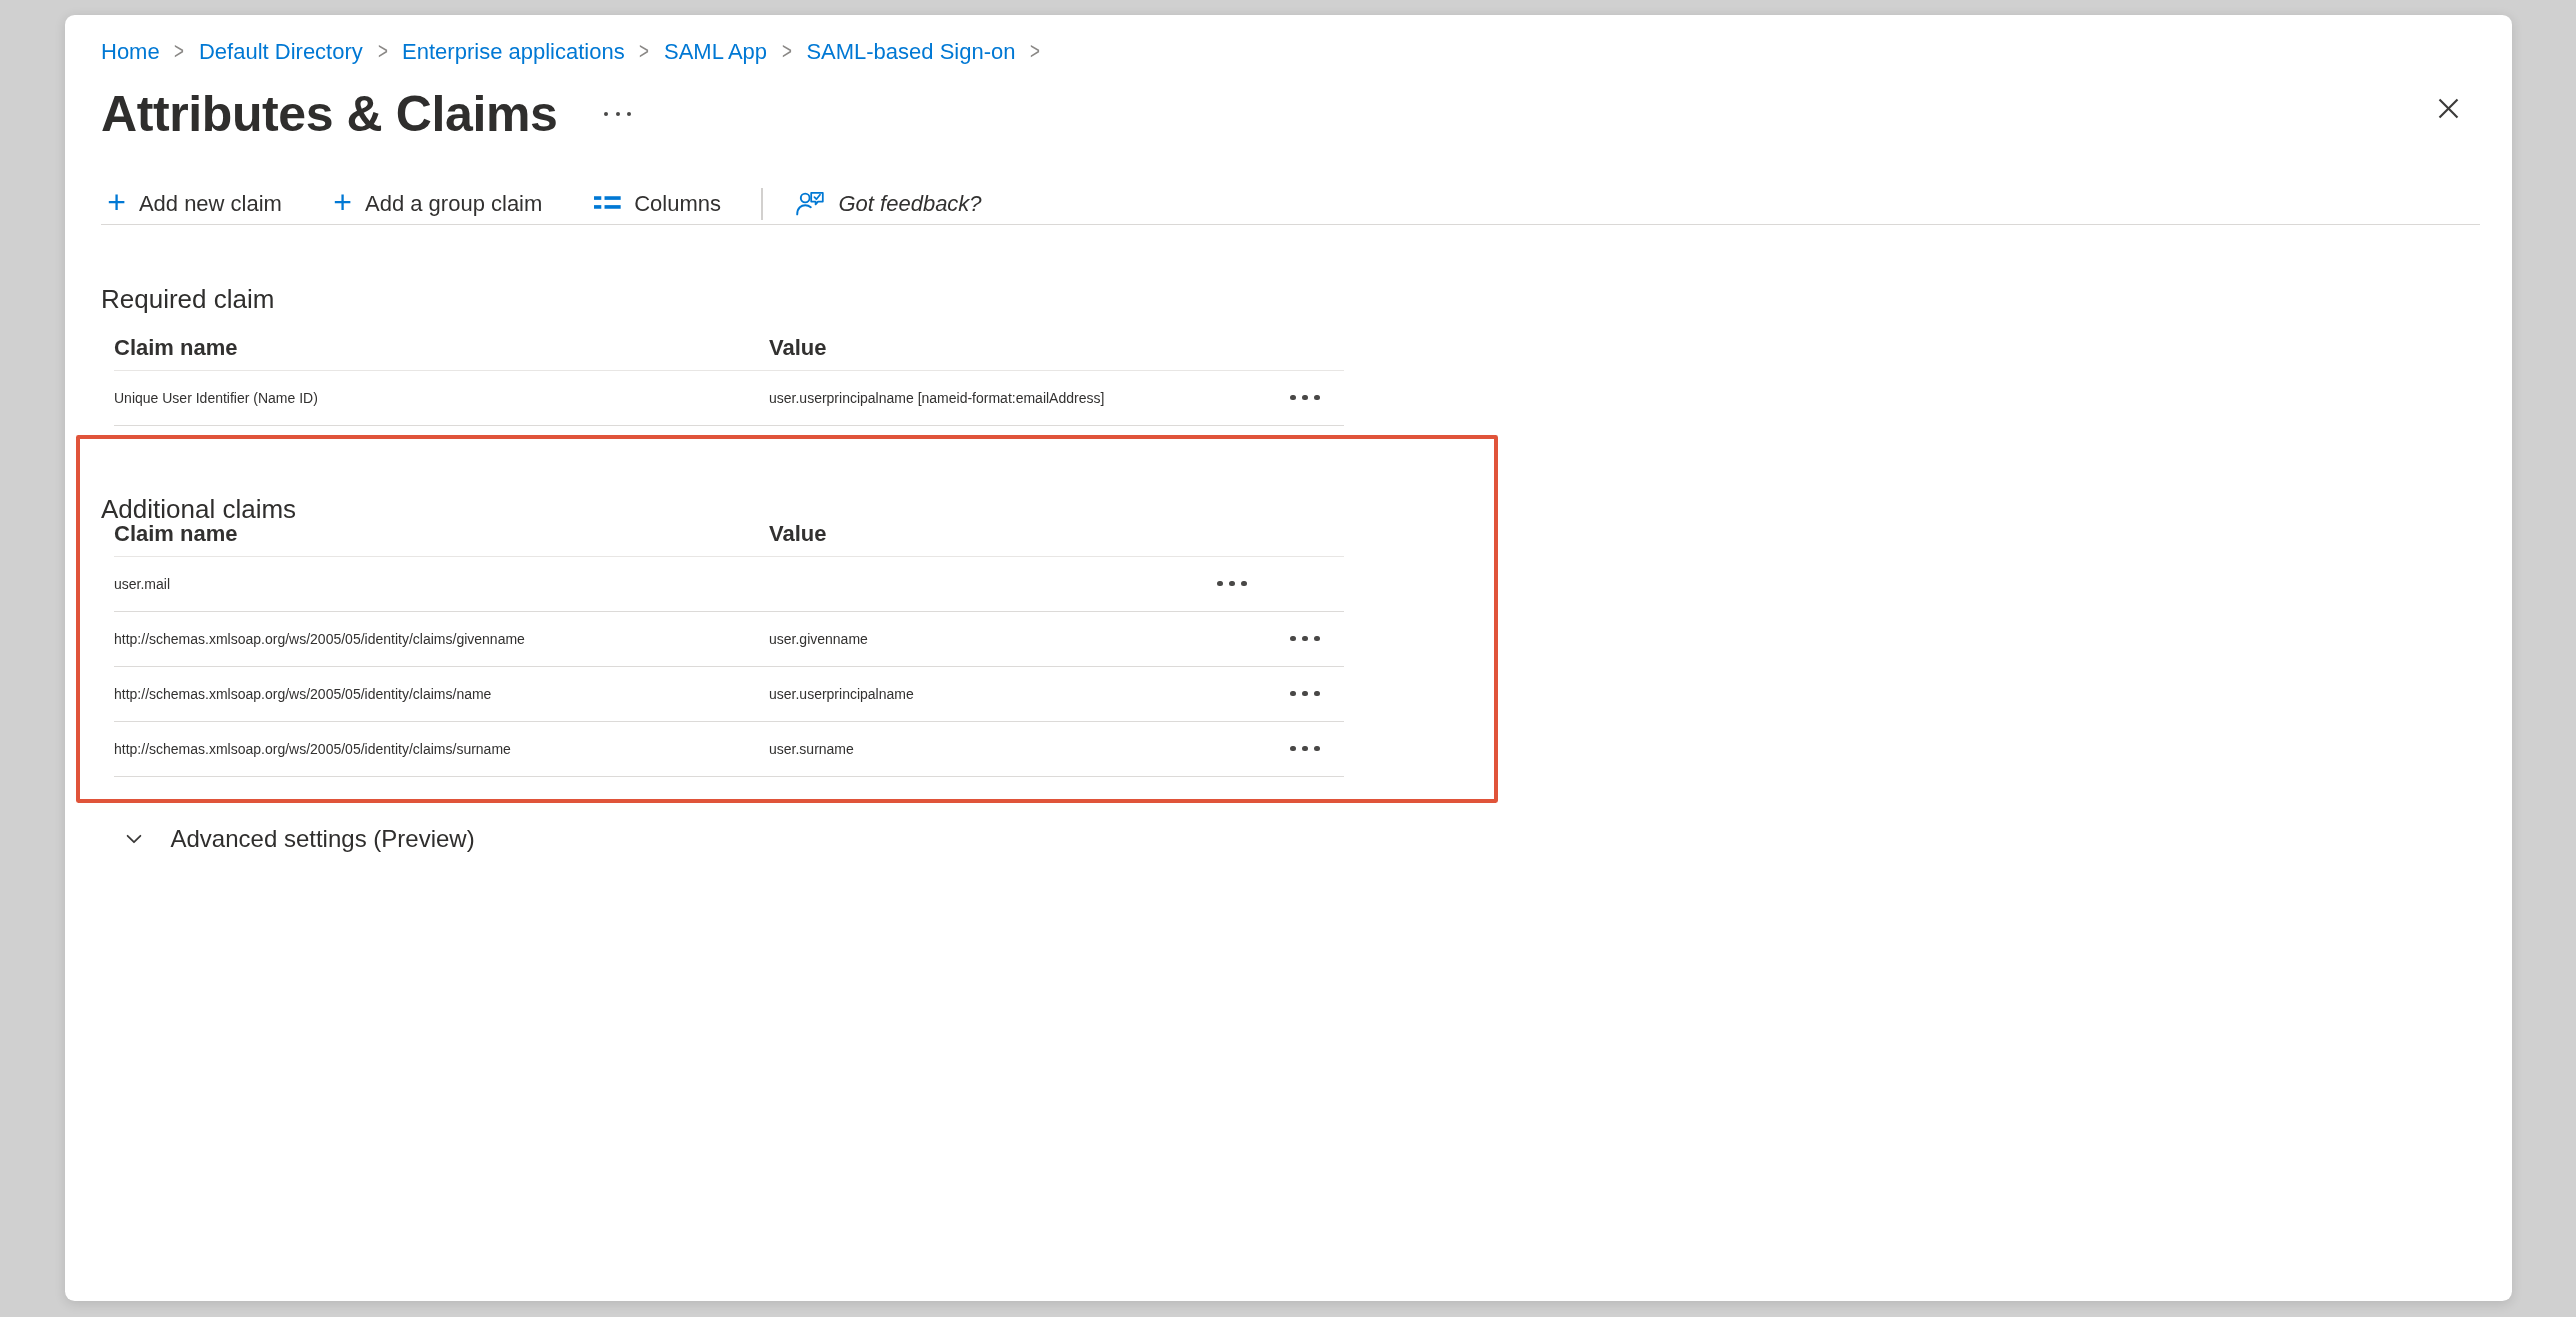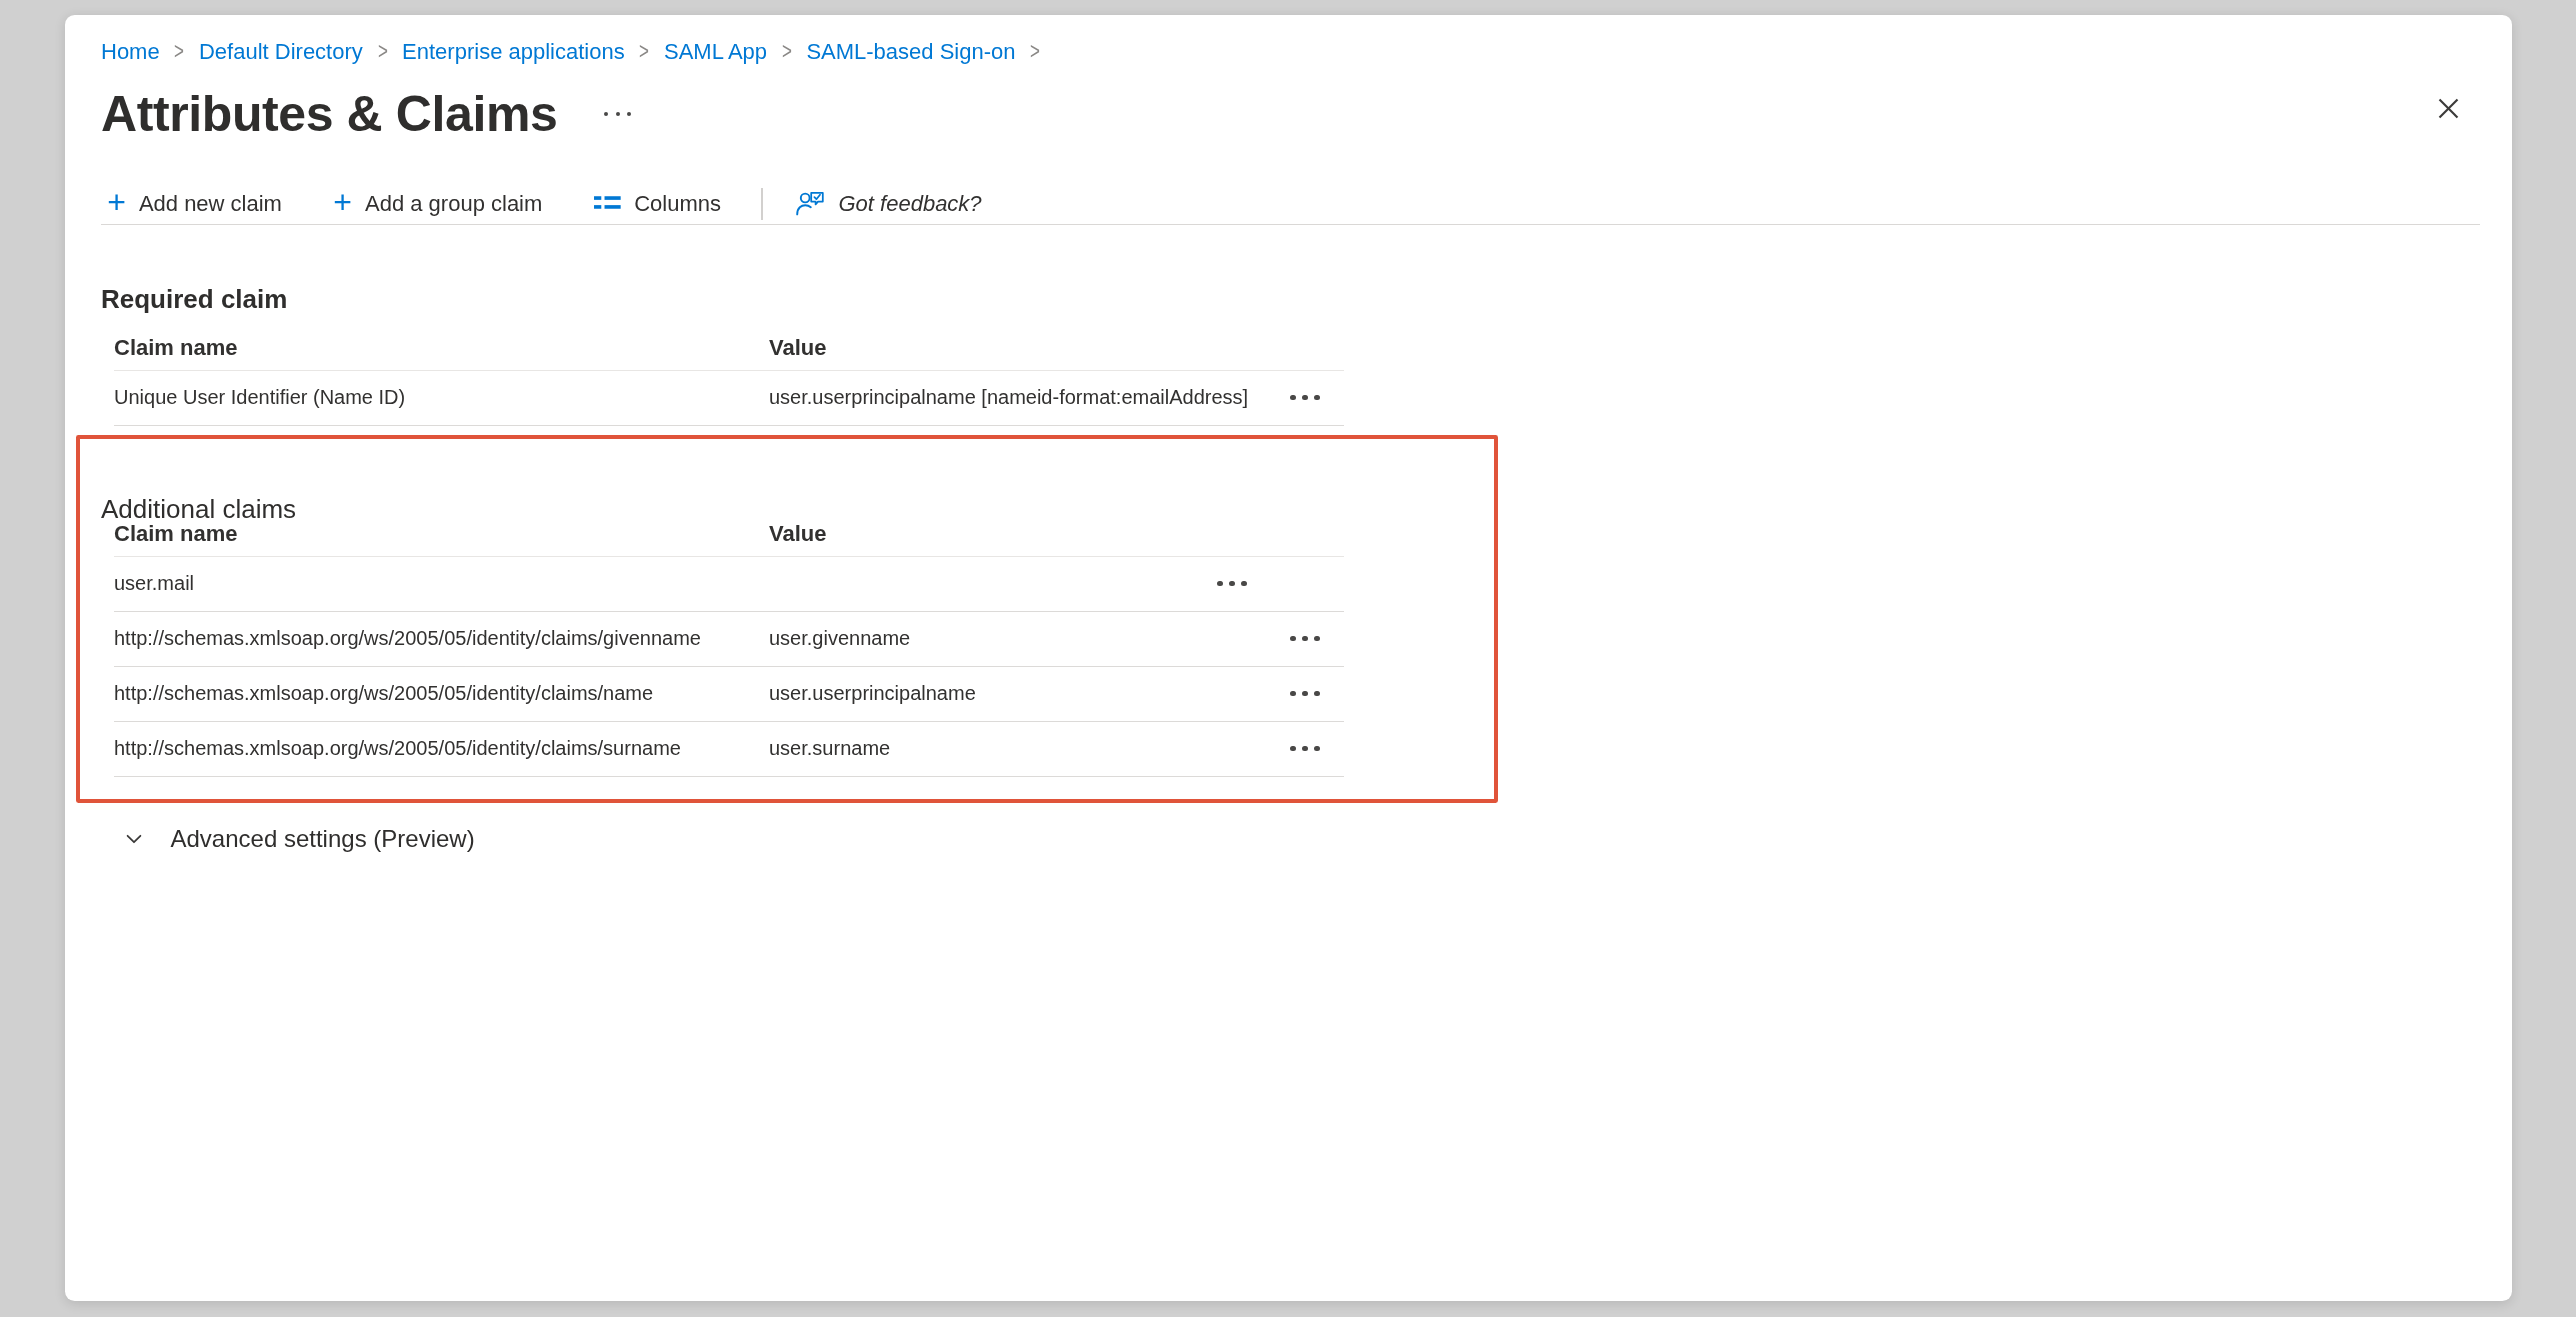--- a/index.html
+++ b/index.html
@@ -39,30 +39,30 @@
   
   .toolbar{position:absolute;left:39px;top:168px;height:42px;display:flex;align-items:center;}
   .tb-btn{display:flex;align-items:center;gap:13px;border:none;background:none;cursor:pointer;font-size:22px;color:var(--text);font-family:inherit;margin-right:45px;padding:4.9px 3.2px;}
   .tb-btn:last-child{margin-right:0;font-style:italic;}
   .plus{color:var(--accent);font-size:32px;font-weight:300;line-height:24px;margin-top:-3.2px;}
   .tb-sep{width:1.6px;height:32px;background:#d2d0ce;margin:0 27.5px 0 -8px;}
   .toolbar-divider{position:absolute;left:36px;top:209px;width:2379px;height:1.6px;background:#dad8d6;}
 
   
   .section-title{position:absolute;left:36px;font-size:26px;font-weight:400;color:#2f2e2d;}
-  .sec-required{top:269px;font-weight:bold;}
+  .sec-required{top:269px;}
   .sec-additional{top:455px;margin-top:24px;}
 
   
   .claims-table{position:absolute;left:49px;width:1230px;}
   .tbl-required{top:312px;}
   .tbl-additional{top:498px;}
   .t-row{display:grid;grid-template-columns:655px 1fr 73px;align-items:center;border-bottom:1.6px solid #dcdad8;}
   .t-head{height:44px;border-bottom:1.6px solid #e8e6e4;font-weight:700;font-size:22px;}
-  .t-data{height:55px;font-size:20px;cursor:pointer;}
+  .t-data{height:55px;font-size:14px;cursor:pointer;}
   .t-cell{white-space:nowrap;overflow:visible;}
   .row-more{border:none;background:none;cursor:pointer;display:inline-flex;gap:6.5px;align-items:center;justify-self:end;padding:11.3px 24px 11.3px 6.5px;}
   .row-more i{width:5.7px;height:5.7px;border-radius:50%;background:#494847;display:block;}
 
   
   .highlight-box{
     position:absolute;left:10.5px;top:420px;width:1422px;height:368px;
     border:4.9px solid var(--highlight);border-radius:2.4px;pointer-events:none;
   }
 

